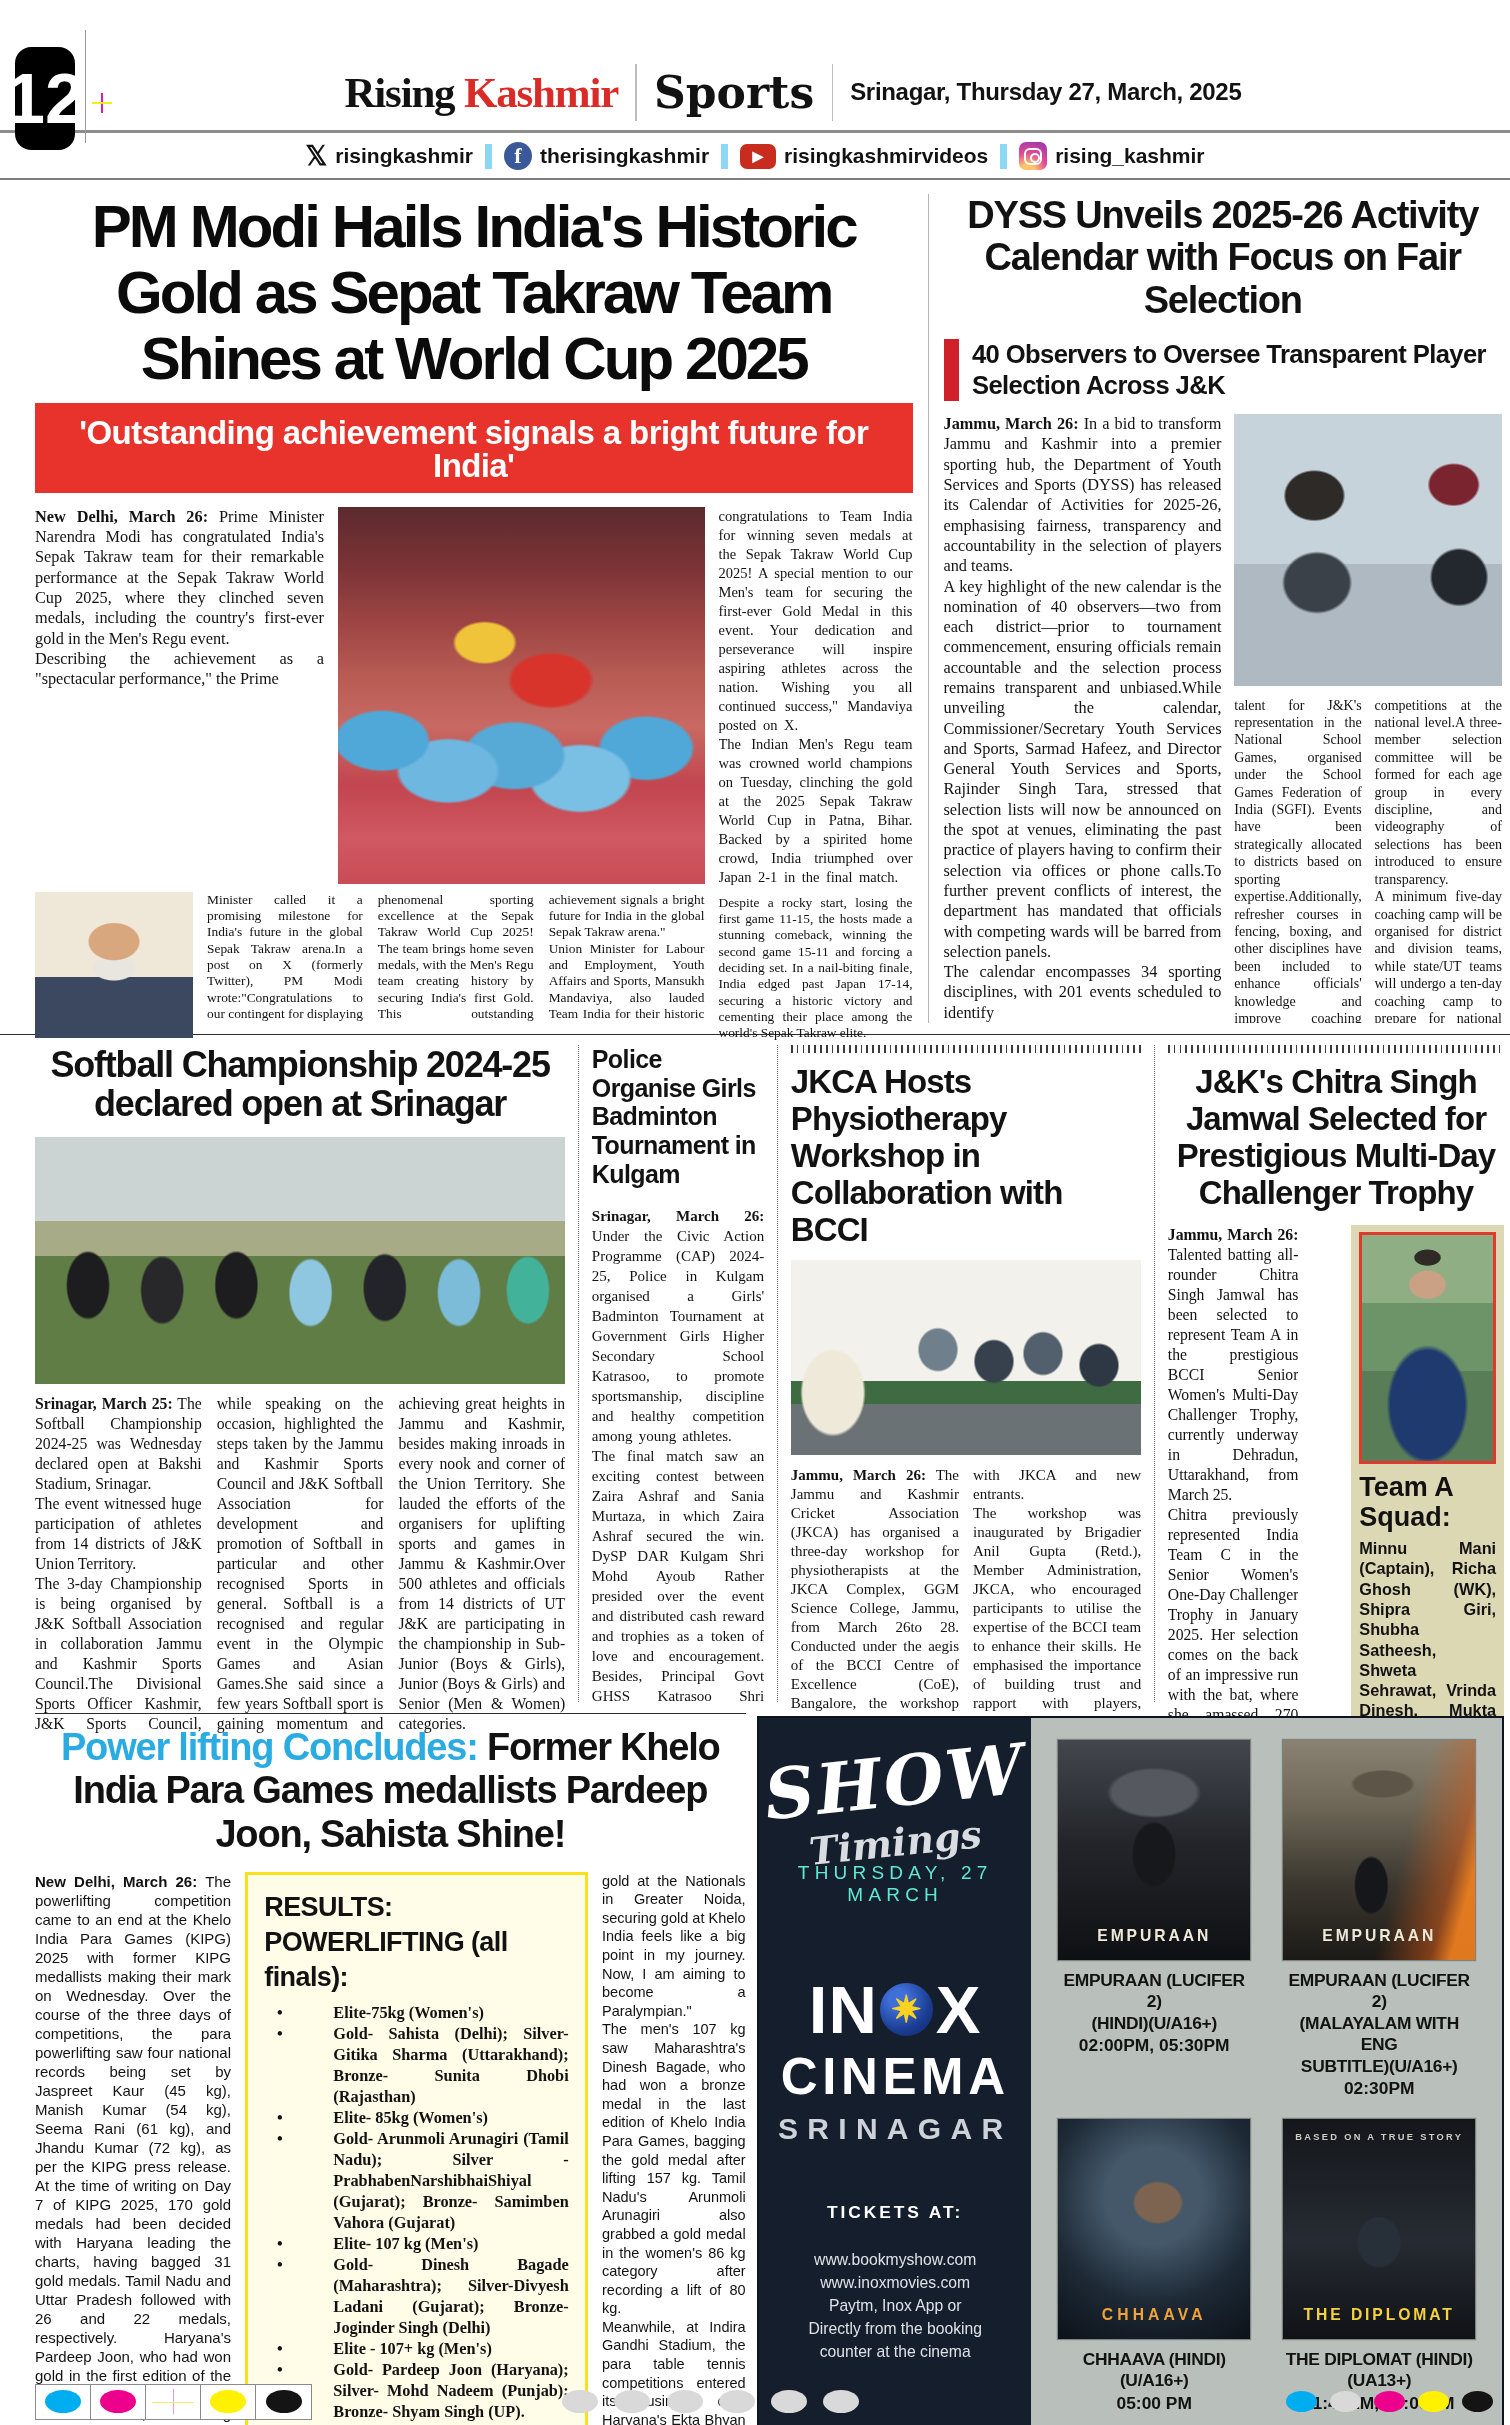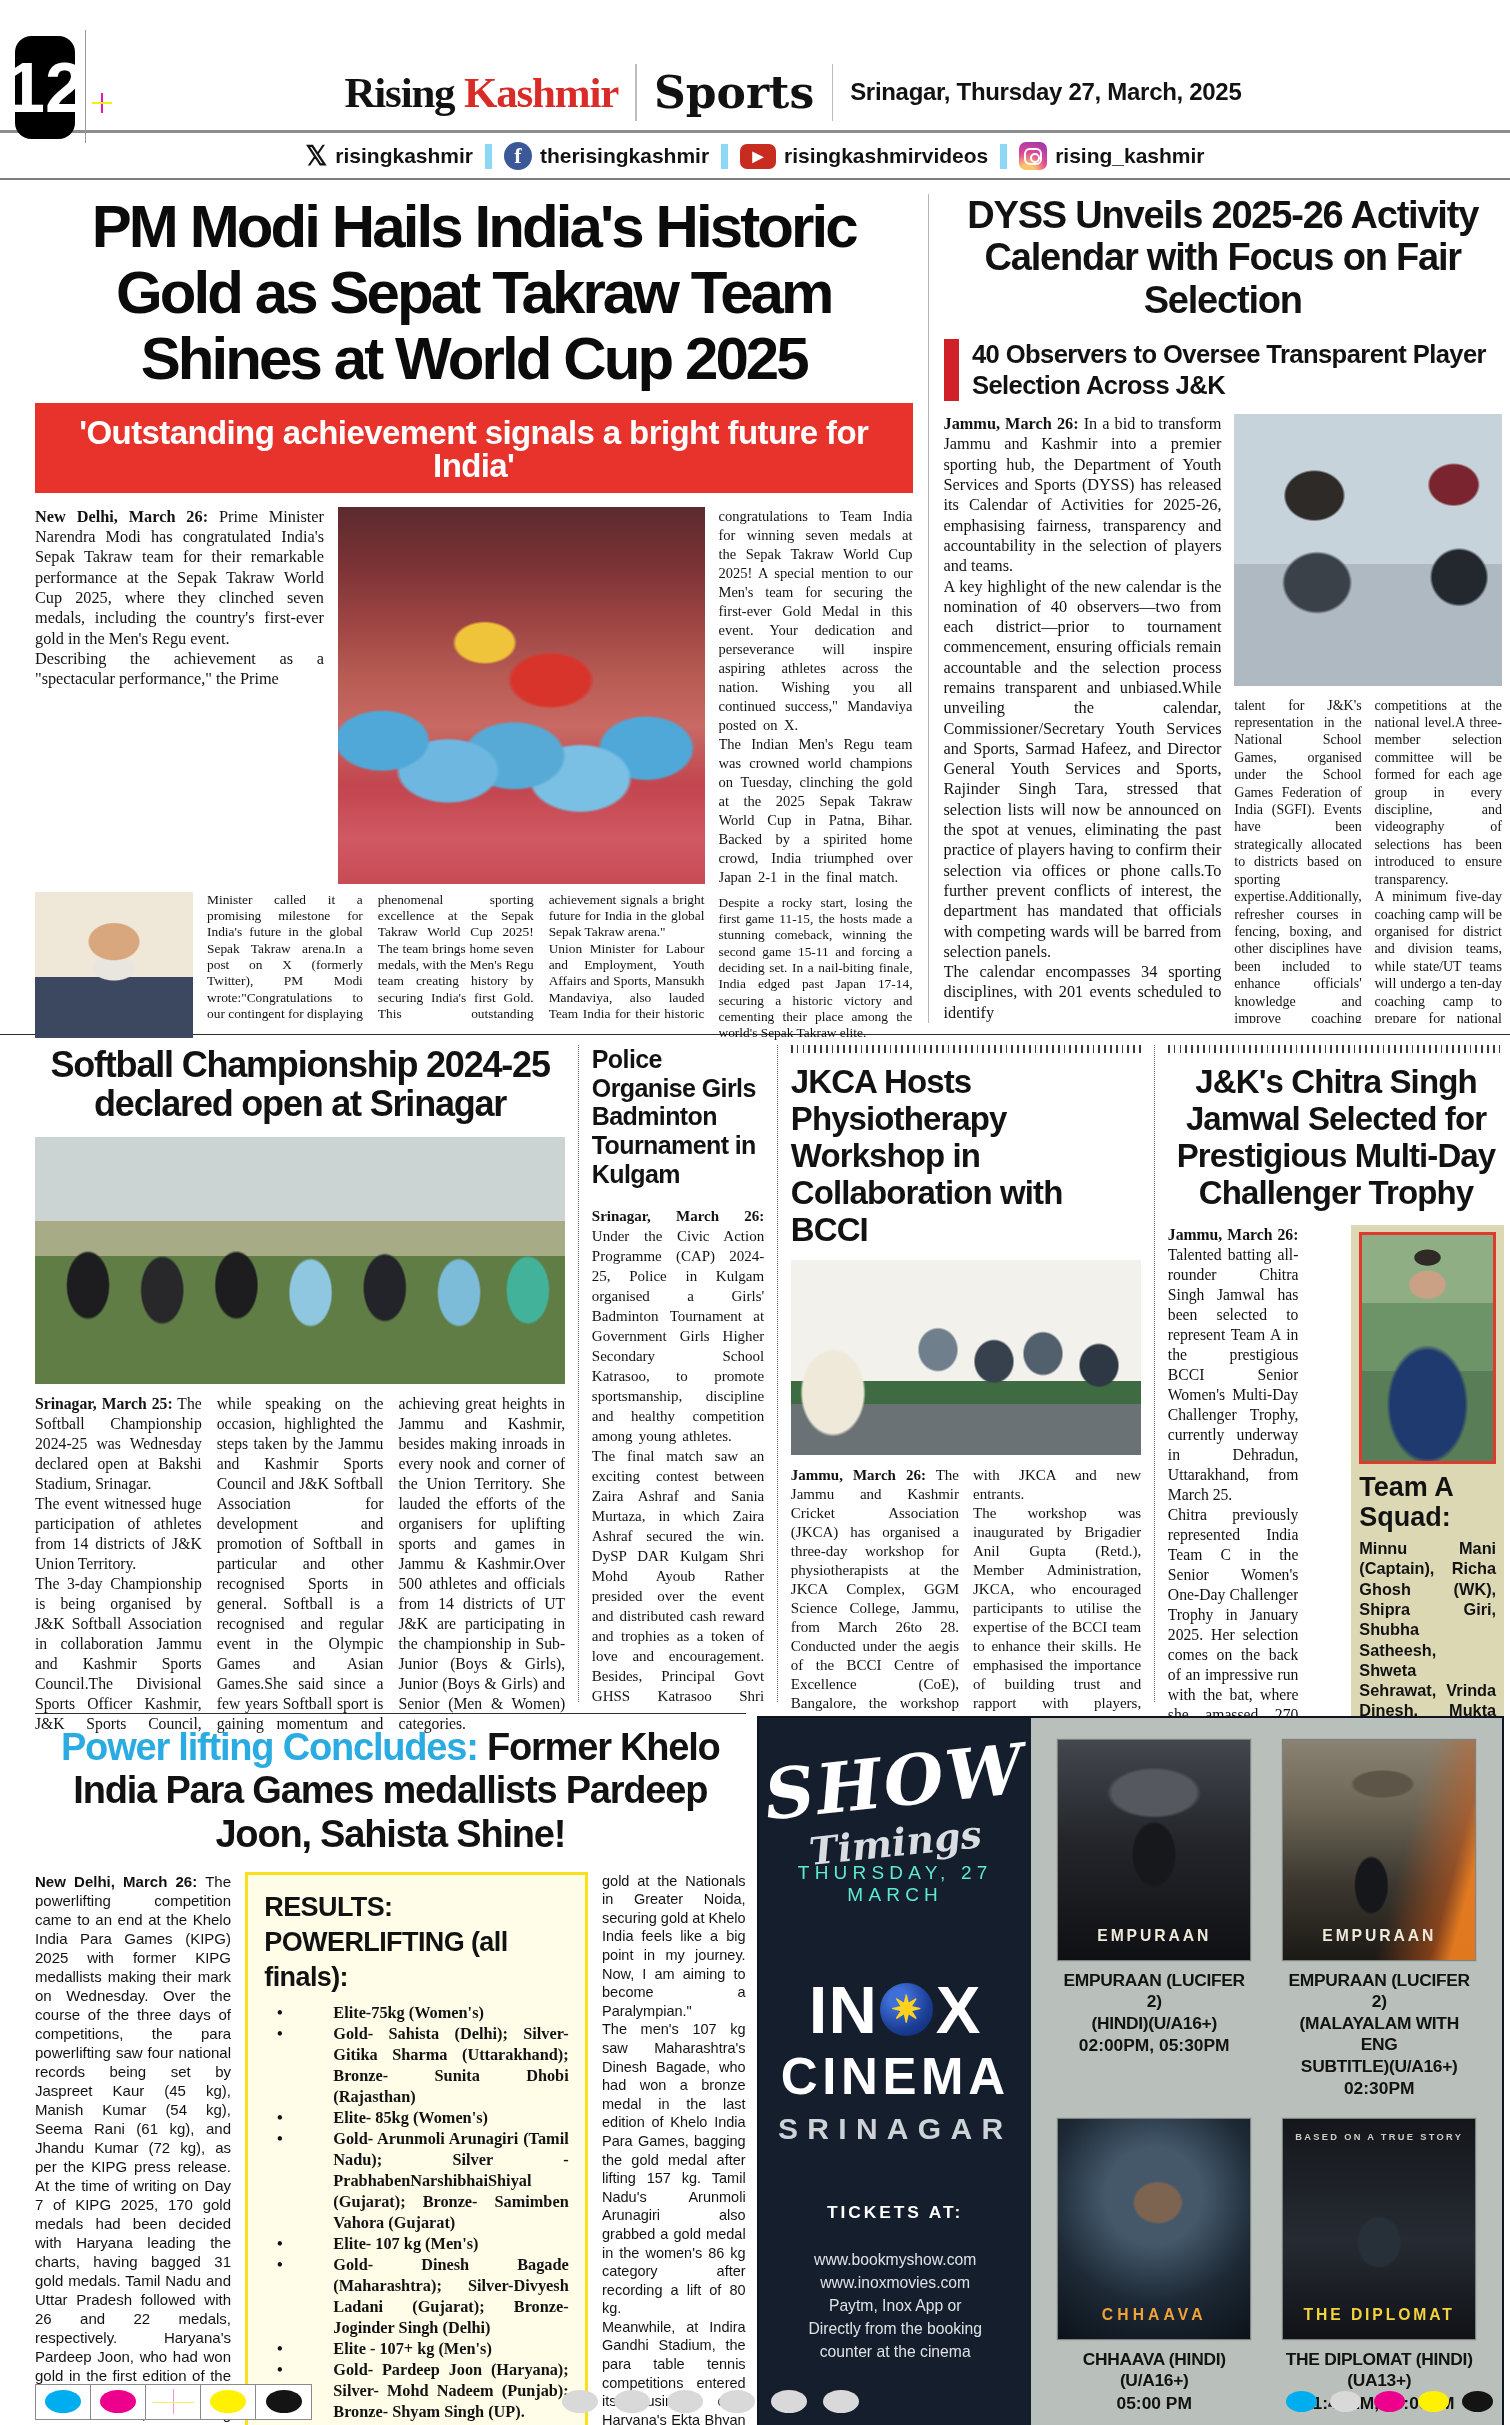--- a/index.html
+++ b/index.html
@@ -2,21 +2,21 @@
 <html style="font-size:9.3px"><head>
 <meta charset="utf-8">
 <style>
   * { margin:0; padding:0; box-sizing:border-box; }
   html,body { background:#9a9a9a; }
   #page { width:1510px; height:2426px; background:#ffffff; position:relative;
           font-family:"Liberation Serif", serif; color:#121212; overflow:hidden; }
 
   
   header { position:relative; padding-top:25.6px; }
-  .pagenum { position:absolute; left:15px; top:36px; width:60px; height:103px; background:#000;
+  .pagenum { position:absolute; left:15px; top:47px; width:60px; height:103px; background:#000;
              color:#fff; border-radius:16.3px; display:flex; align-items:center; justify-content:center;
              font:900 71px "Liberation Sans", sans-serif; }
   .pagenum-rule { position:absolute; left:85px; top:30px; width:1.2px; height:113px; background:#9a9a9a; }
   .crop-mark { position:absolute; left:92px; top:93px; width:20px; height:20px; }
   .crop-mark::before { content:""; position:absolute; left:9.3px; top:0; width:1.7px; height:20px; background:#e617b1; }
   .crop-mark::after  { content:""; position:absolute; left:0; top:9.3px; width:20px; height:1.7px; background:#f7ec13; }
   .mast-row { display:flex; align-items:center; justify-content:center; gap:17.4px; margin:38px 0 0 76px; }
   .mast-title { font-family:"Liberation Serif", serif; font-size:43px; font-weight:700; letter-spacing:-1.2px; }
   .mast-black { color:#121212; }
   .mast-red   { color:#d92b27; }

